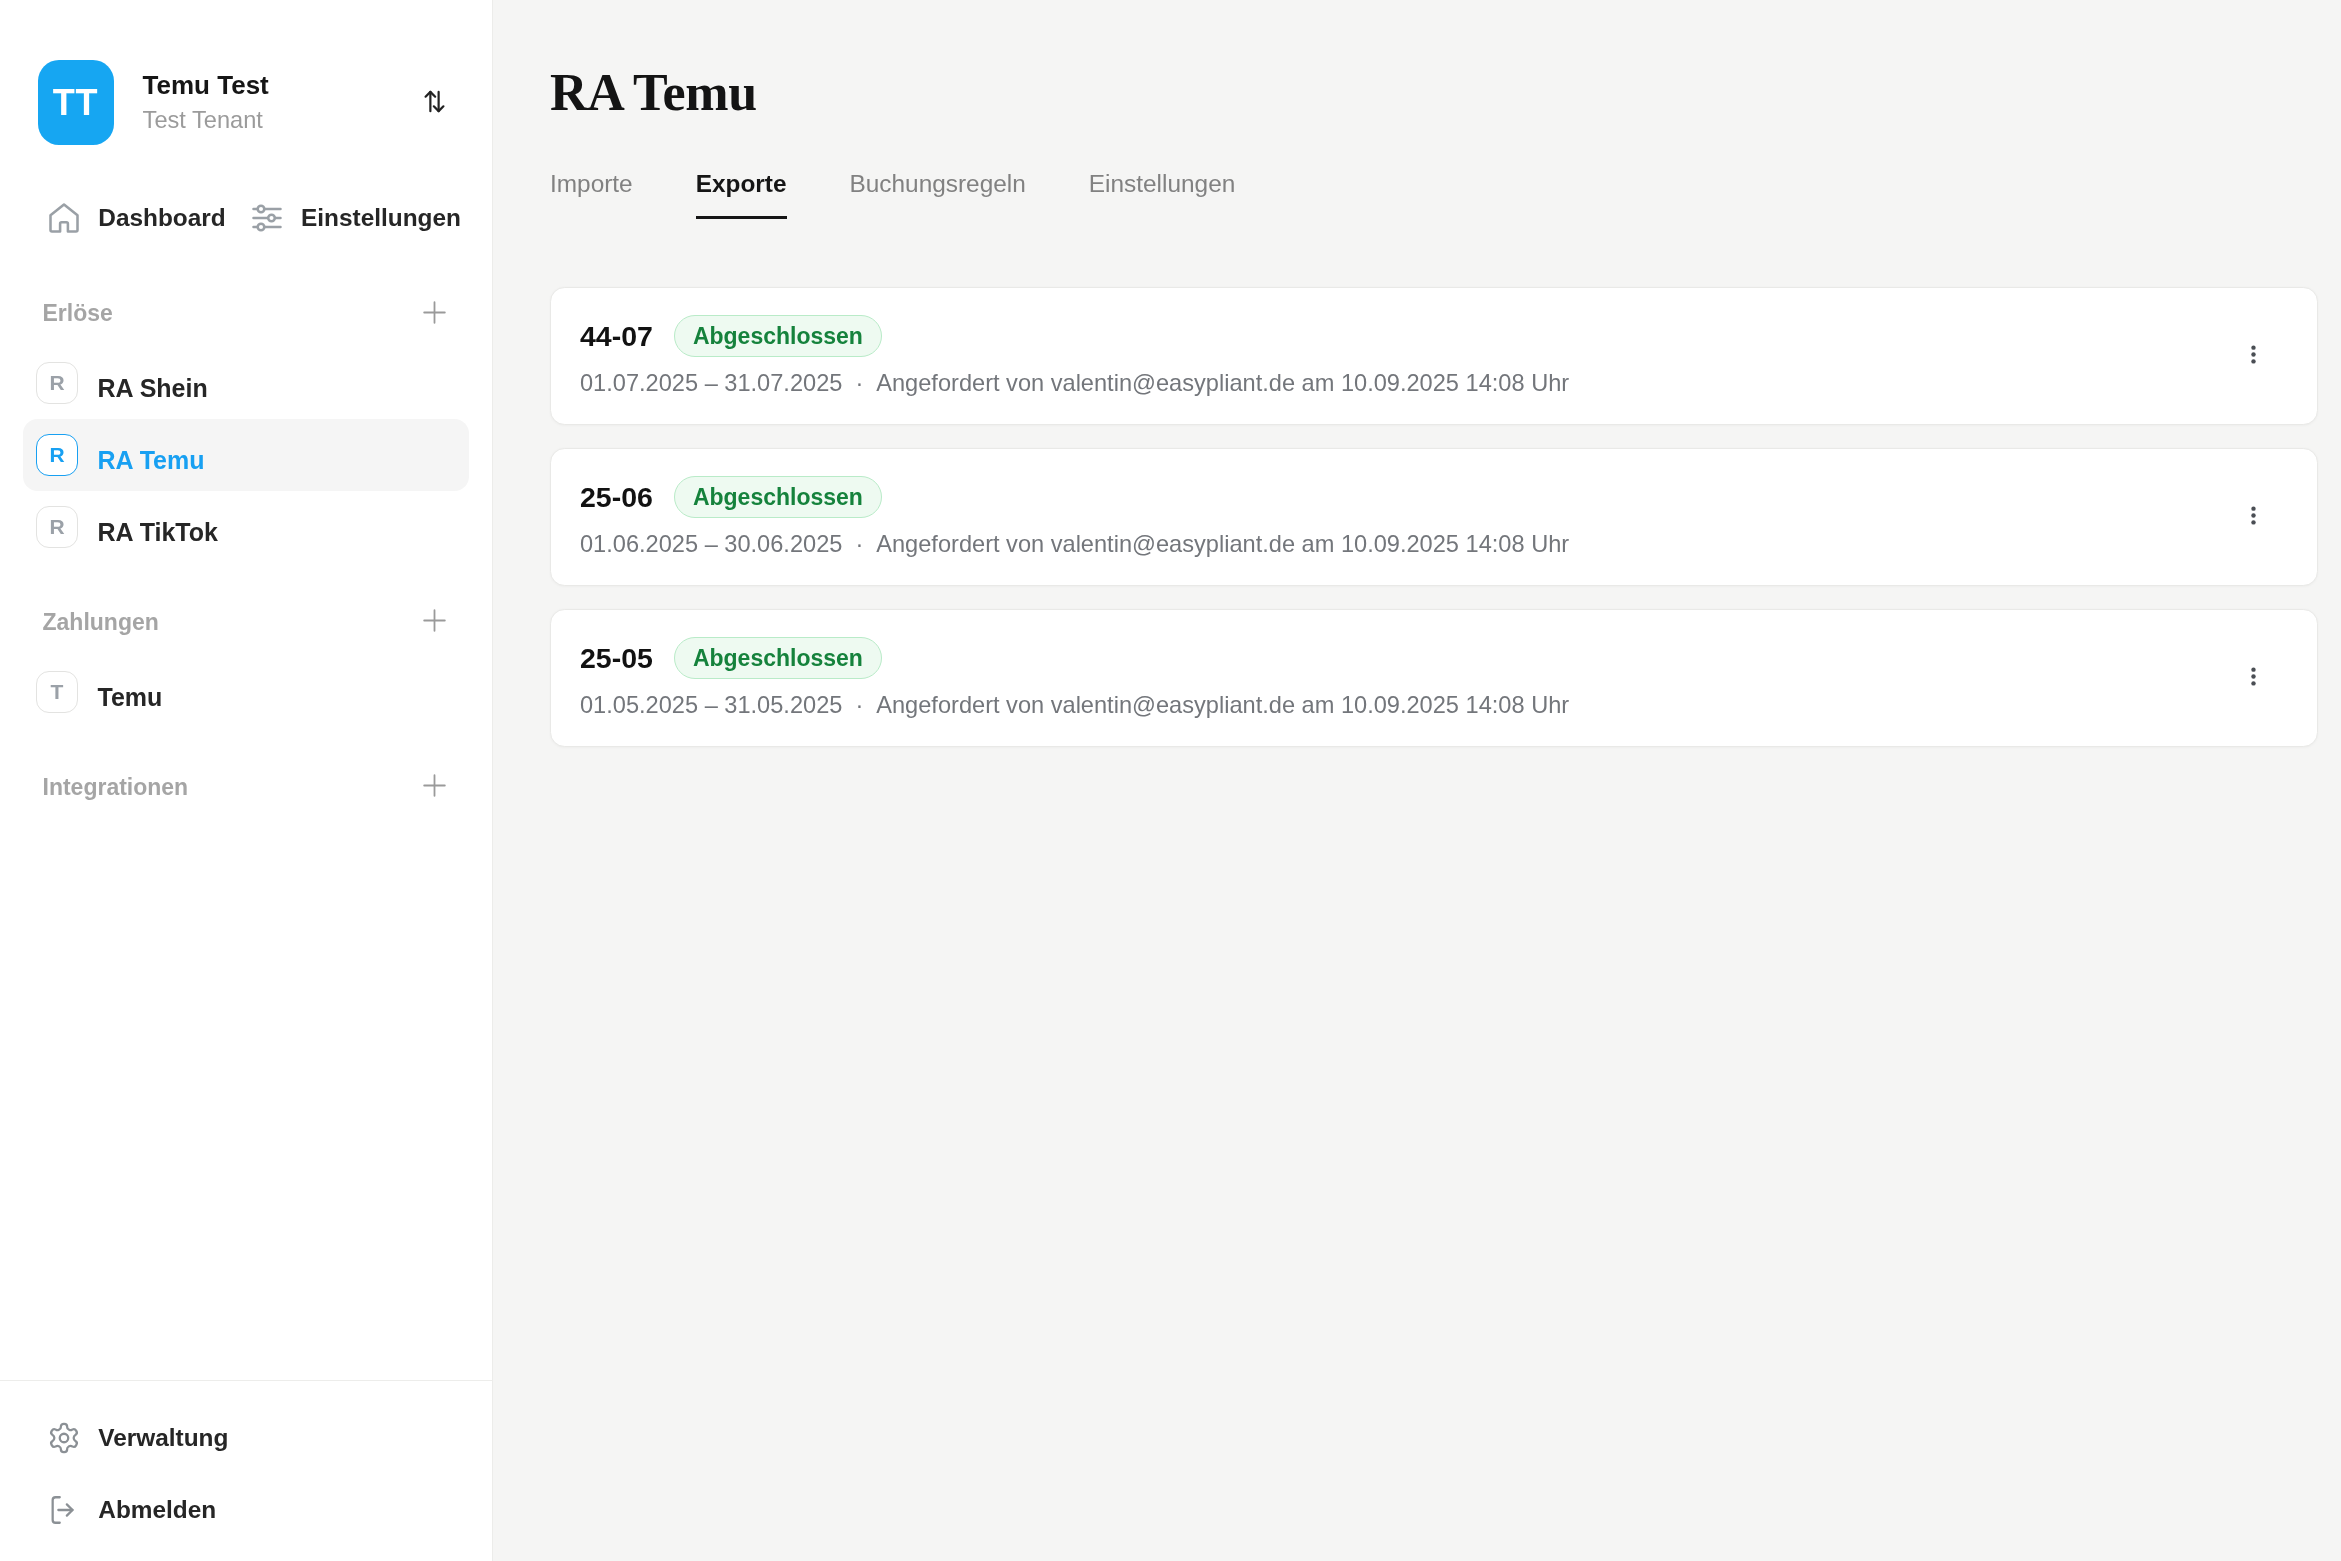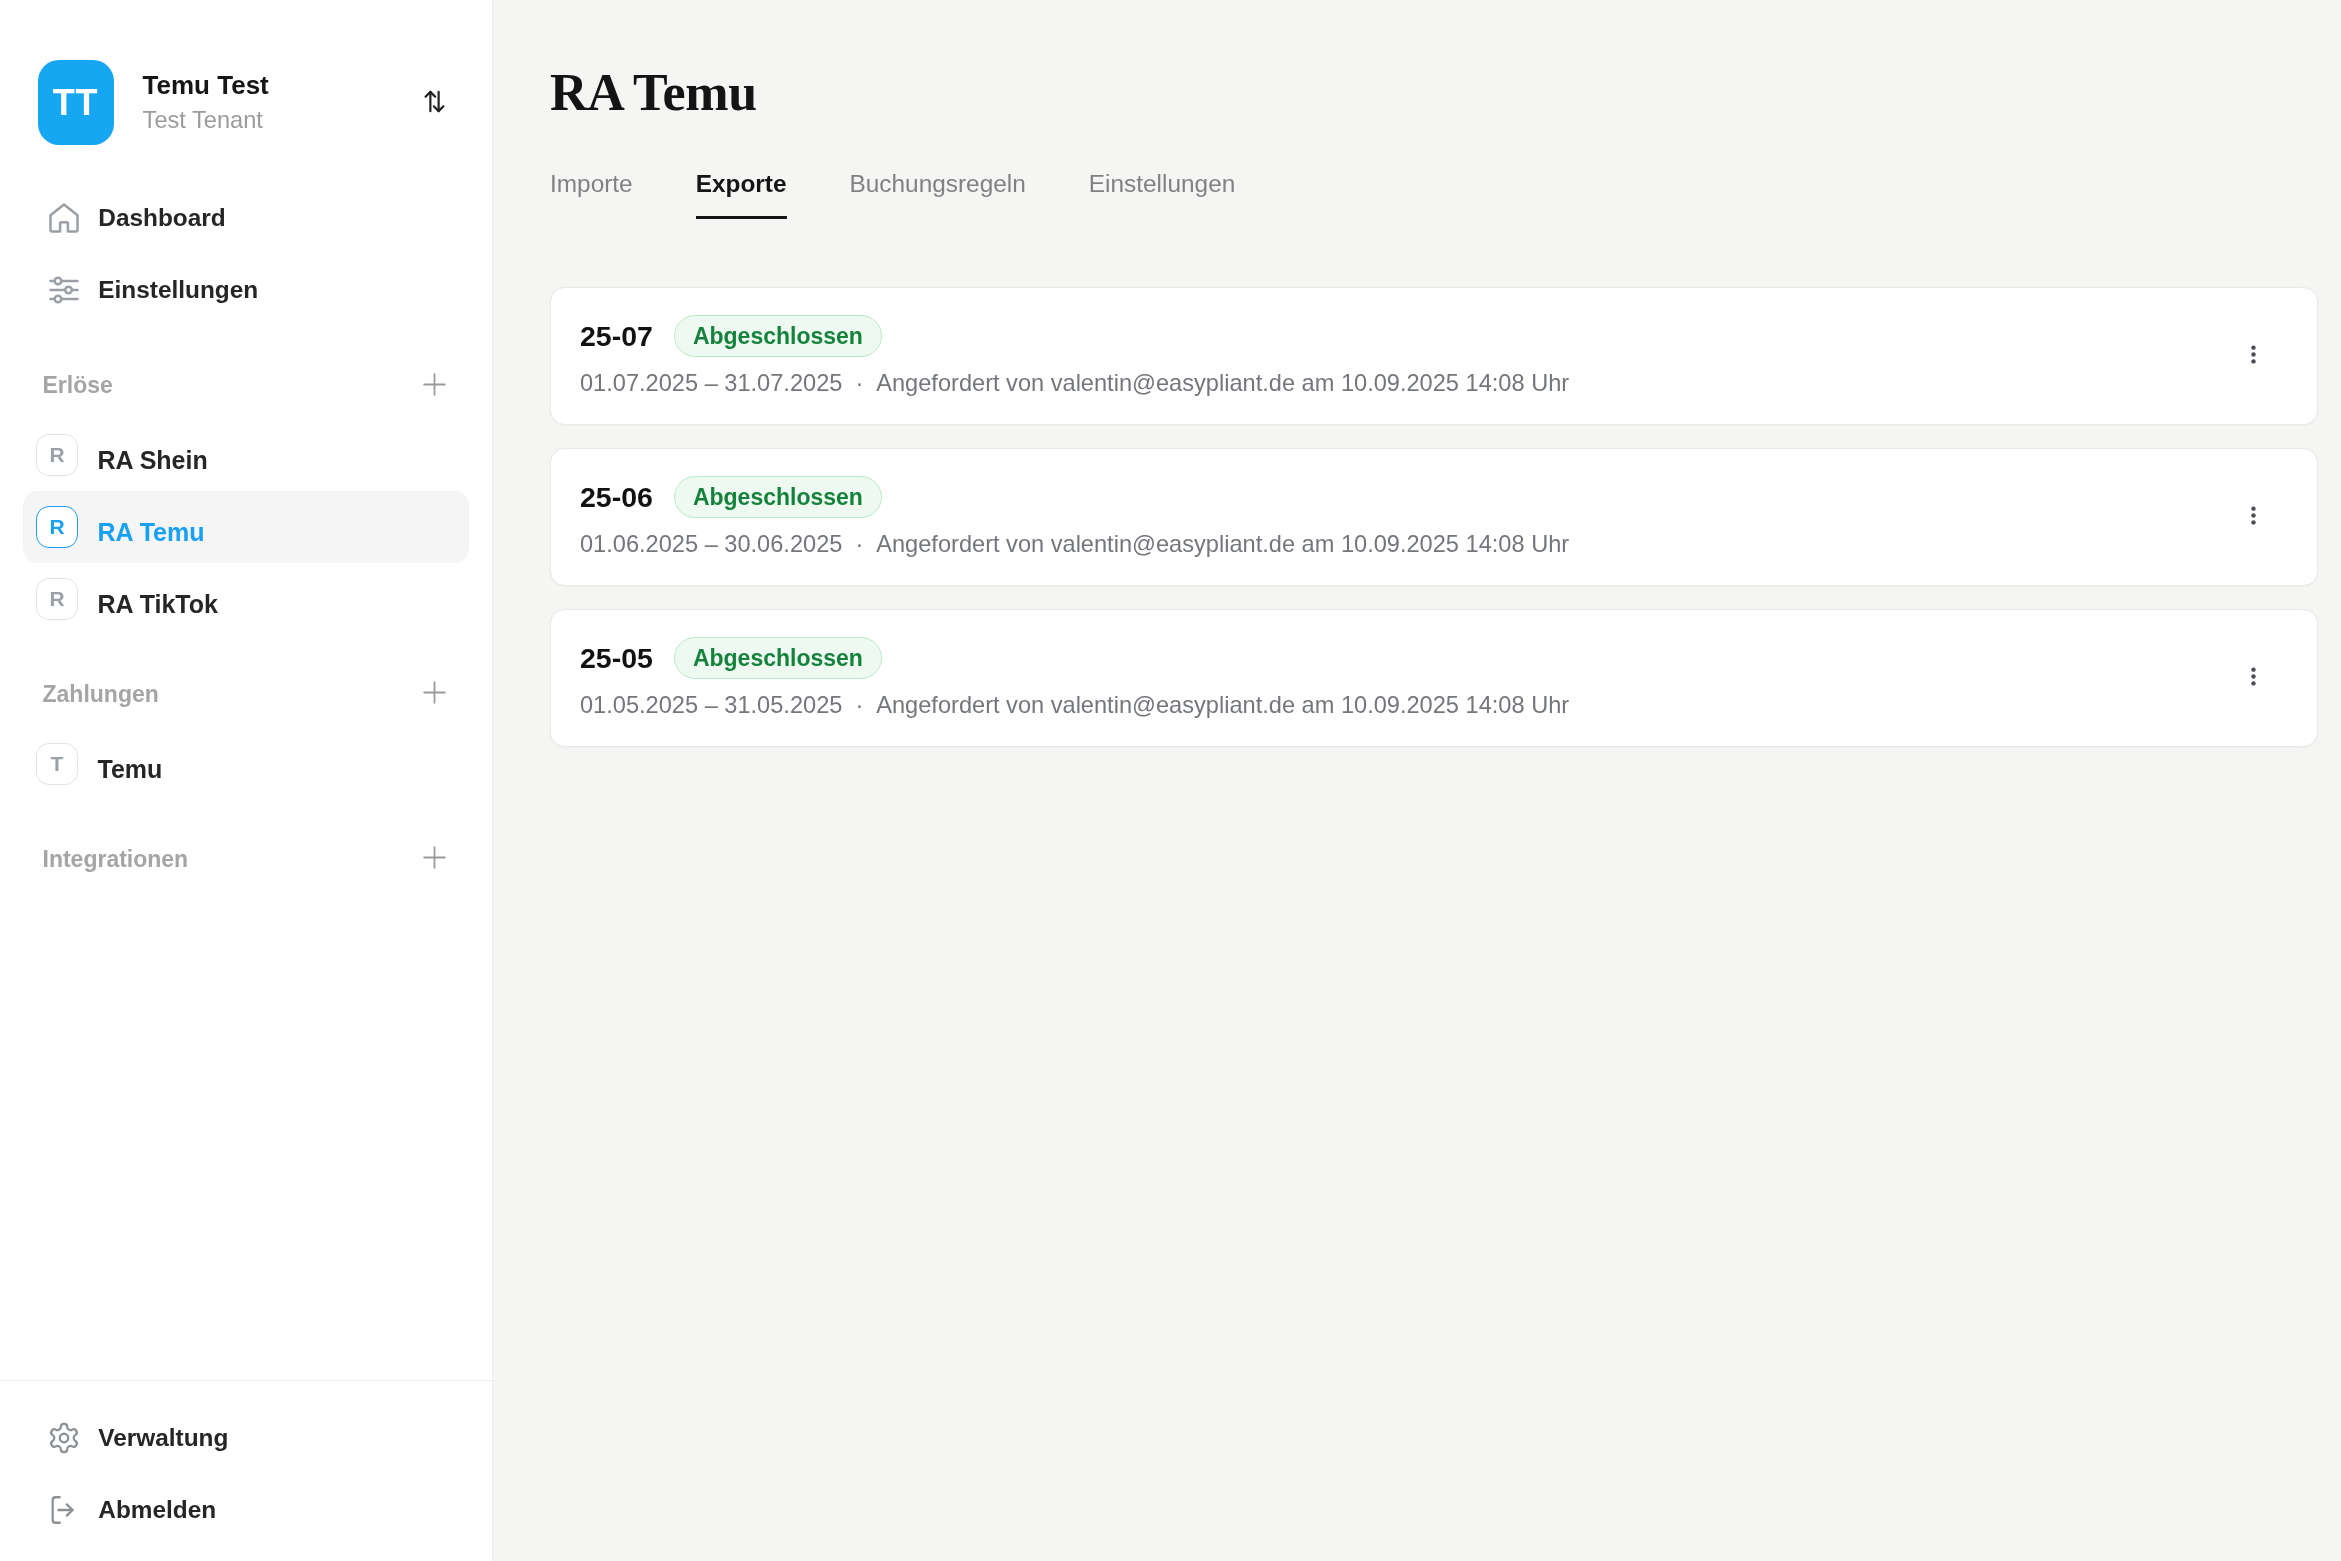--- a/index.html
+++ b/index.html
@@ -14,21 +14,21 @@
   .app{display:flex;width:2342px;height:1561px;}
 
   
   .sidebar{width:493px;min-width:493px;background:var(--sidebar-bg);border-right:1.6px solid #ececea;display:flex;flex-direction:column;height:100%;}
   .sidebar-top{flex:1;padding:60px 23px 0 23px;overflow:hidden;}
   .tenant{display:flex;align-items:center;gap:29px;padding-left:14.6px;cursor:pointer;}
   .tenant-logo{width:76px;height:85px;border-radius:21px;background:var(--logo-blue);color:#fff;display:flex;align-items:center;justify-content:center;font-size:36px;font-weight:700;letter-spacing:0.8px;}
   .tenant-name{font-size:26px;font-weight:700;color:#161616;line-height:1.25;}
   .tenant-sub{font-size:23.6px;color:#9b9b9b;line-height:1.3;margin-top:3.3px;}
   .tenant-switch{margin-left:auto;margin-right:18px;color:#222;}
-  .nav{margin-top:37px;display:flex;flex-direction:column;}
+  .nav{margin-top:37px;display:flex;flex-direction:row;}
   .nav-row{height:72px;display:flex;align-items:center;gap:16.3px;padding-left:23px;border-radius:14.6px;cursor:pointer;}
   .nav-row .nicon{width:36px;height:36px;color:#9aa0a6;display:flex;align-items:center;justify-content:center;}
   .nav-row .nlabel{font-size:24.4px;font-weight:700;color:#262626;}
   .section-head{margin-top:36px;height:47px;display:flex;align-items:center;justify-content:space-between;padding-left:19.5px;padding-right:11.4px;}
   .section-label{font-size:23px;font-weight:700;color:var(--section-label);}
   .plus-btn{width:46px;height:46px;display:flex;align-items:center;justify-content:center;color:#9a9a9a;cursor:pointer;background:none;border:none;}
   .section-items{margin-top:9.8px;display:flex;flex-direction:column;}
   .item-row{height:72px;display:flex;align-items:center;gap:19.5px;padding-left:13px;border-radius:14.6px;cursor:pointer;}
   .item-row.active{background:#f5f5f5;}
   .item-badge{width:42px;height:42px;border:1.6px solid #e3e3e1;border-radius:13px;display:flex;align-items:center;justify-content:center;font-size:21px;font-weight:600;color:#9ba1a8;background:#fff;}
@@ -193,21 +193,21 @@
       <div class="tab active">Exporte</div>
       <div class="tab">Buchungsregeln</div>
       <div class="tab">Einstellungen</div>
     </div>
 
     <div class="cards">
 
       <div class="card">
         <div class="card-left">
           <div class="card-title-row">
-            <span class="card-period">25-07</span>
+            <span class="card-period">44-07</span>
             <span class="status-badge">Abgeschlossen</span>
           </div>
           <div class="card-meta">
             <span>01.07.2025 – 31.07.2025</span>
             <span>·</span>
             <span>Angefordert von valentin@easypliant.de am 10.09.2025 14:08 Uhr</span>
           </div>
         </div>
         <button class="kebab-btn">
           <span>

